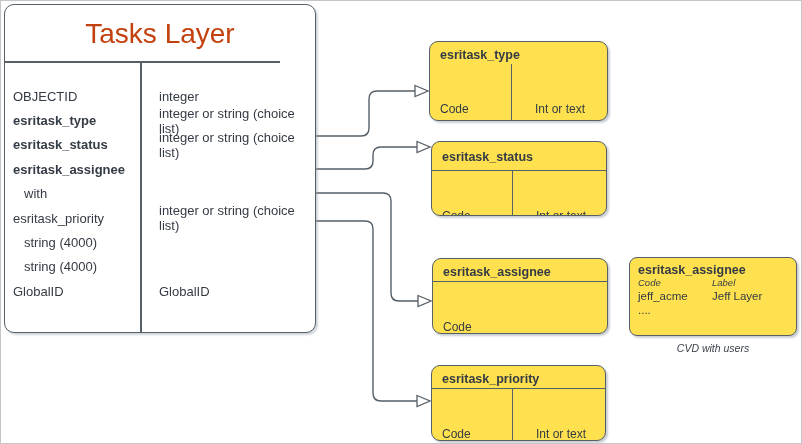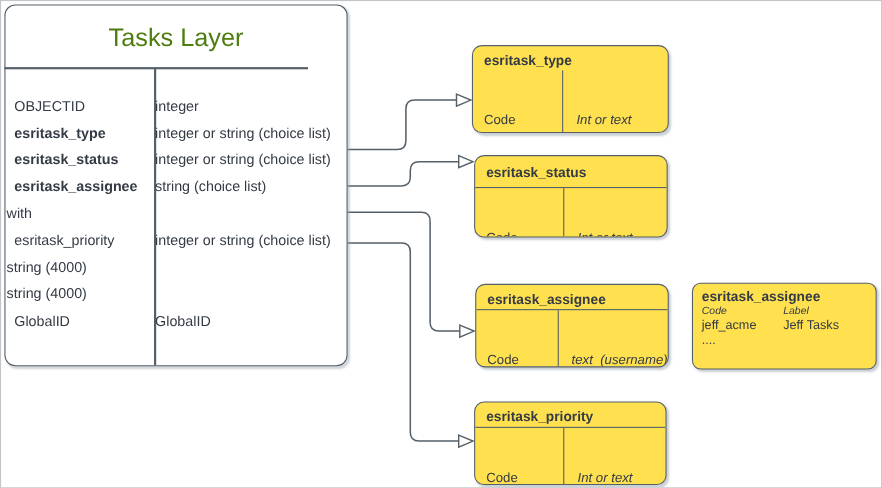--- a/index.html
+++ b/index.html
@@ -14,32 +14,32 @@
     position:relative;width:802px;height:444px;background:#fff;
     border:1.5px solid var(--canvas-border);overflow:hidden;color:var(--text);
   }
   
   .main-table{
     position:absolute;left:3px;top:3px;width:312px;height:329px;
     background:#fff;border:1.5px solid var(--stroke);border-radius:10px;
     box-shadow:2px 2px 2px rgba(150,160,170,.45);
   }
   .main-title{
-    height:55px;line-height:58px;text-align:center;font-size:23px;color:#4d7c0f;
+    height:55px;line-height:58px;text-align:center;font-size:28px;color:#c2410c;
   }
   .main-hdivider{
     position:absolute;left:-1px;top:56px;width:276px;height:2px;background:var(--stroke);
   }
   .main-vdivider{
     position:absolute;left:135px;top:57px;bottom:0;width:1.5px;background:var(--stroke);
   }
   .tl-rows{position:absolute;top:79px;left:0;right:0;}
   .tl-row{display:flex;height:24.4px;align-items:center;font-size:13px;}
   .tl-name{width:135px;padding-left:8px;}
-  .tl-type{flex:1;padding-left:1px;}
+  .tl-type{flex:1;padding-left:19px;}
   .tl-row.bold .tl-name{font-weight:bold;}
   
   .ybox{
     position:absolute;background:var(--yellow);
     border:1.5px solid var(--stroke);border-radius:9px;
     box-shadow:2px 2px 2px rgba(150,160,170,.5);overflow:hidden;
   }
   .yb0{left:428px;top:40px;width:179px;height:80px;}
   .yb1{left:430px;top:140px;width:176px;height:75px;}
   .yb2{left:431px;top:257px;width:176px;height:76px;}
@@ -51,21 +51,21 @@
   .ybox-body{
     display:flex;border-top:1.5px solid var(--stroke);
     height:calc(100% - 22px);
   }
   .yb1 .ybox-body{height:calc(100% - 28px);}
   .yb0 .ybox-body{border-top:none;}
   .ycol{padding:8px 0 0 10px;font-size:12px;line-height:15px;white-space:pre;}
   .ycol-left{width:81px;}
   .yb1 .ycol-left,.yb3 .ycol-left{width:80px;}
   .yb2 .ycol-left{width:76px;}
-  .ycol-right{flex:1;border-left:1.5px solid var(--stroke);padding-left:12px;font-style:italic;}
+  .ycol-right{flex:1;border-left:1.5px solid var(--stroke);padding-left:23px;}
   
   .cvd-box{
     position:absolute;left:628px;top:256px;width:168px;height:79px;
     background:var(--yellow);border:1.5px solid var(--stroke);border-radius:8px;
     box-shadow:2px 2px 2px rgba(150,160,170,.5);
     padding:5px 0 0 8px;overflow:hidden;
   }
   .cvd-title{font-size:12.5px;font-weight:bold;line-height:14px;}
   .cvd-row{display:flex;font-size:11.5px;line-height:14.5px;}
   .cvd-row .c1{width:74px;}
@@ -109,21 +109,20 @@
       <div class="tl-row bold">
         <div class="tl-name">esritask_type</div>
         <div class="tl-type">integer or string (choice list)</div>
       </div>
       <div class="tl-row bold">
         <div class="tl-name">esritask_status</div>
         <div class="tl-type">integer or string (choice list)</div>
       </div>
       <div class="tl-row bold">
         <div class="tl-name">esritask_assignee</div>
-        <div class="tl-type">string (choice list)</div>
       </div>
       <div class="tl-row">
         <div class="tl-type">with</div>
       </div>
       <div class="tl-row">
         <div class="tl-name">esritask_priority</div>
         <div class="tl-type">integer or string (choice list)</div>
       </div>
       <div class="tl-row">
         <div class="tl-type">string (4000)</div>
@@ -164,24 +163,20 @@
         
       </div>
     </div>
   </div>
 
   <div class="ybox yb2">
     <div class="ybox-title">esritask_assignee</div>
     <div class="ybox-body">
       <div class="ycol ycol-left">
         <div>Code</div>
-        
-      </div>
-      <div class="ycol ycol-right">
-        <div>text  (username)</div>
         
       </div>
     </div>
   </div>
 
   <div class="ybox yb3">
     <div class="ybox-title">esritask_priority</div>
     <div class="ybox-body">
       <div class="ycol ycol-left">
         <div>Code</div>
@@ -195,18 +190,19 @@
   </div>
 
   <div class="cvd-box">
     <div class="cvd-title">esritask_assignee</div>
     <div class="cvd-row cvd-headers">
       <div class="c1">Code</div>
       <div class="c2">Label</div>
     </div>
     <div class="cvd-row">
       <div class="c1">jeff_acme</div>
-      <div class="c2">Jeff Tasks</div>
+      <div class="c2">Jeff Layer</div>
     </div>
     <div class="cvd-more">....</div>
   </div>
+  <div class="cvd-caption">CVD with users</div>
 
 </div>
 
 </body></html>

